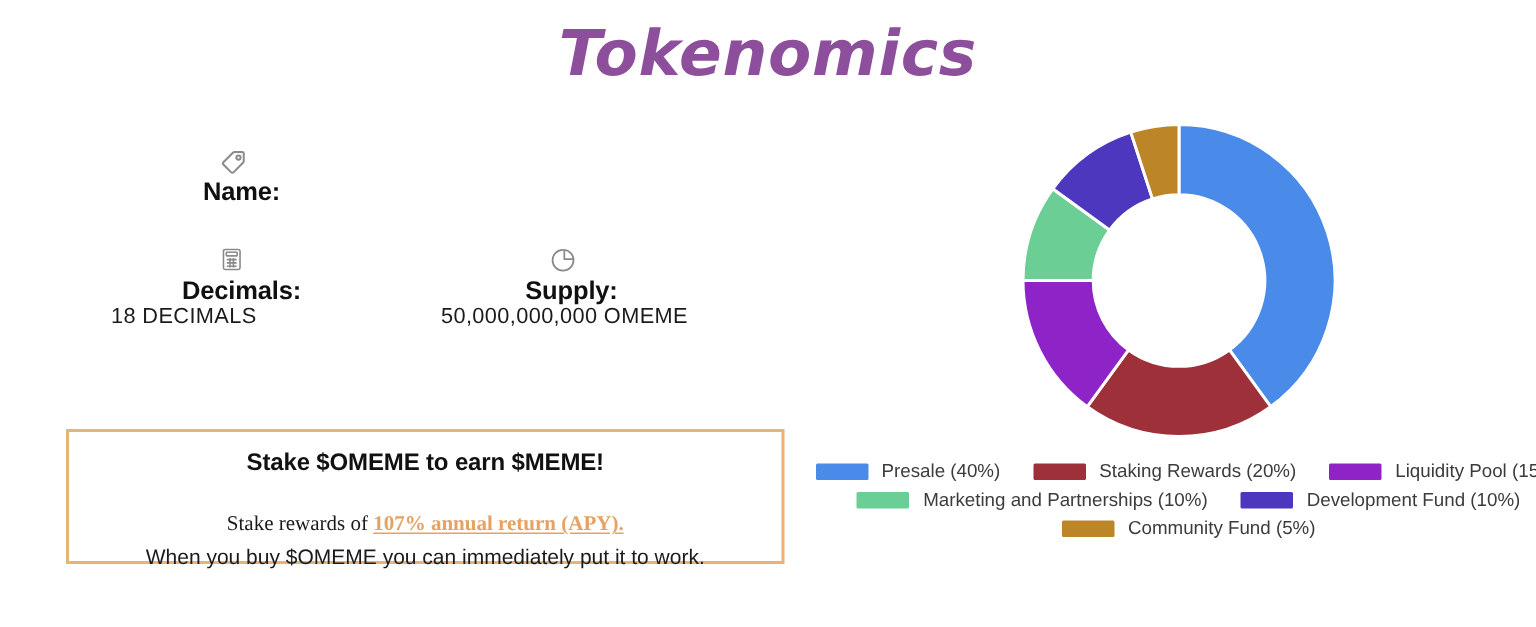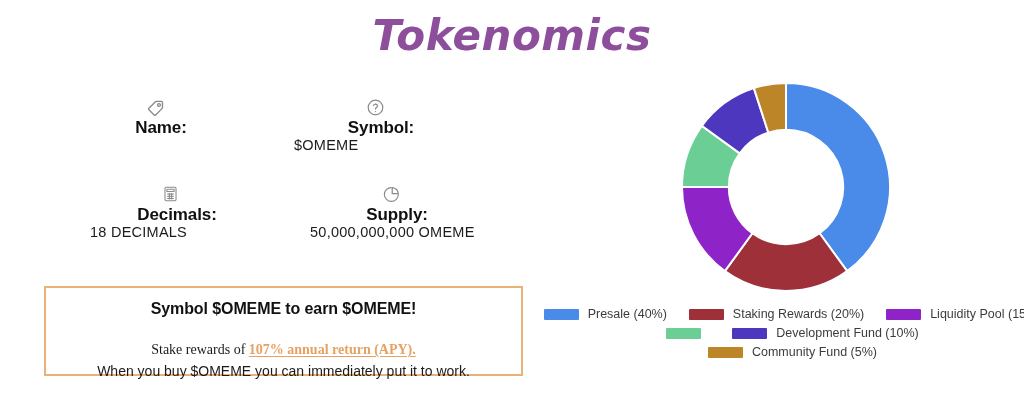--- a/index.html
+++ b/index.html
@@ -37,21 +37,21 @@
   
   .info-grid {
     position: absolute;
     left: 52px;
     top: 98px;
     width: 470px;
   }
   .info-row {
     display: flex;
   }
-  .info-row.second { margin-top: 32px; justify-content: center; }
+  .info-row.second { margin-top: 44px; }
   .info-cell {
     width: 218px;
     margin-right: 0;
   }
   .info-cell.right { margin-left: 2px; }
 
   .info-head {
     display: flex;
     align-items: center;
     height: 22px;
@@ -181,33 +181,20 @@
         <span class="info-icon">
           <svg width="20" height="20" viewBox="0 0 24 24" fill="none" stroke="#8a8a8a" stroke-width="1.6" stroke-linecap="round" stroke-linejoin="round">
             <path d="M3.5 12.2 11.3 4.4a1.6 1.6 0 0 1 1.1-.45h6.1a1.3 1.3 0 0 1 1.3 1.3v6.1a1.6 1.6 0 0 1-.45 1.1L11.6 20.3a1.3 1.3 0 0 1-1.85 0L3.5 14.05a1.3 1.3 0 0 1 0-1.85Z"></path>
             <circle cx="15.6" cy="8.4" r="1.7"></circle>
           </svg>
         </span>
         <span class="info-label">Name:</span>
       </div>
     </div>
 
-    <div class="info-cell right">
-      <div class="info-head">
-        <span class="info-icon">
-          <svg width="19" height="19" viewBox="0 0 24 24" fill="none" stroke="#8a8a8a" stroke-width="1.5" stroke-linecap="round" stroke-linejoin="round">
-            <circle cx="12" cy="12" r="9.2"></circle>
-            <path d="M9.5 9.3a2.6 2.6 0 0 1 5 .9c0 1.7-2.5 2.1-2.5 3.8"></path>
-            <circle cx="12" cy="17.2" r="0.85" fill="#8a8a8a" stroke="none"></circle>
-          </svg>
-        </span>
-        <span class="info-label">Symbol:</span>
-      </div>
-      <div class="info-value">$OMEME</div>
-    </div>
 
   </div>
 
   <div class="info-row second">
 
     <div class="info-cell">
       <div class="info-head">
         <span class="info-icon">
           <svg width="17" height="18" viewBox="0 0 24 24" fill="none" stroke="#8a8a8a" stroke-width="1.5" stroke-linejoin="round">
             <rect x="4.2" y="2.6" width="15.6" height="18.8" rx="1.6"></rect>
@@ -234,21 +221,21 @@
         </span>
         <span class="info-label">Supply:</span>
       </div>
       <div class="info-value">50,000,000,000 OMEME</div>
     </div>
 
   </div>
 </div>
 
 <div class="stake-box">
-  <div class="stake-title">Symbol $OMEME to earn $OMEME!</div>
+  <div class="stake-title">Stake $OMEME to earn $MEME!</div>
   <div class="stake-line1">
     <span>Stake rewards of </span><a class="stake-link">107% annual return (APY).</a>
   </div>
   <div class="stake-line2">When you buy $OMEME you can immediately put it to work.</div>
 </div>
 
 <div class="chart-area">
 
   <div class="donut-wrap">
     <svg width="220" height="212" viewBox="0 0 220 212">
@@ -274,20 +261,21 @@
           <span class="legend-text">Staking Rewards (20%)</span>
         </div>
         <div class="legend-item">
           <span class="legend-swatch" style="background: rgb(142, 36, 200);"></span>
           <span class="legend-text">Liquidity Pool (15%)</span>
         </div>
       </div>
     <div class="legend-row">
         <div class="legend-item">
           <span class="legend-swatch" style="background: rgb(107, 206, 149);"></span>
+          <span class="legend-text">Marketing and Partnerships (10%)</span>
         </div>
         <div class="legend-item">
           <span class="legend-swatch" style="background: rgb(77, 55, 190);"></span>
           <span class="legend-text">Development Fund (10%)</span>
         </div>
       </div>
     <div class="legend-row">
         <div class="legend-item">
           <span class="legend-swatch" style="background: rgb(188, 133, 39);"></span>
           <span class="legend-text">Community Fund (5%)</span>

